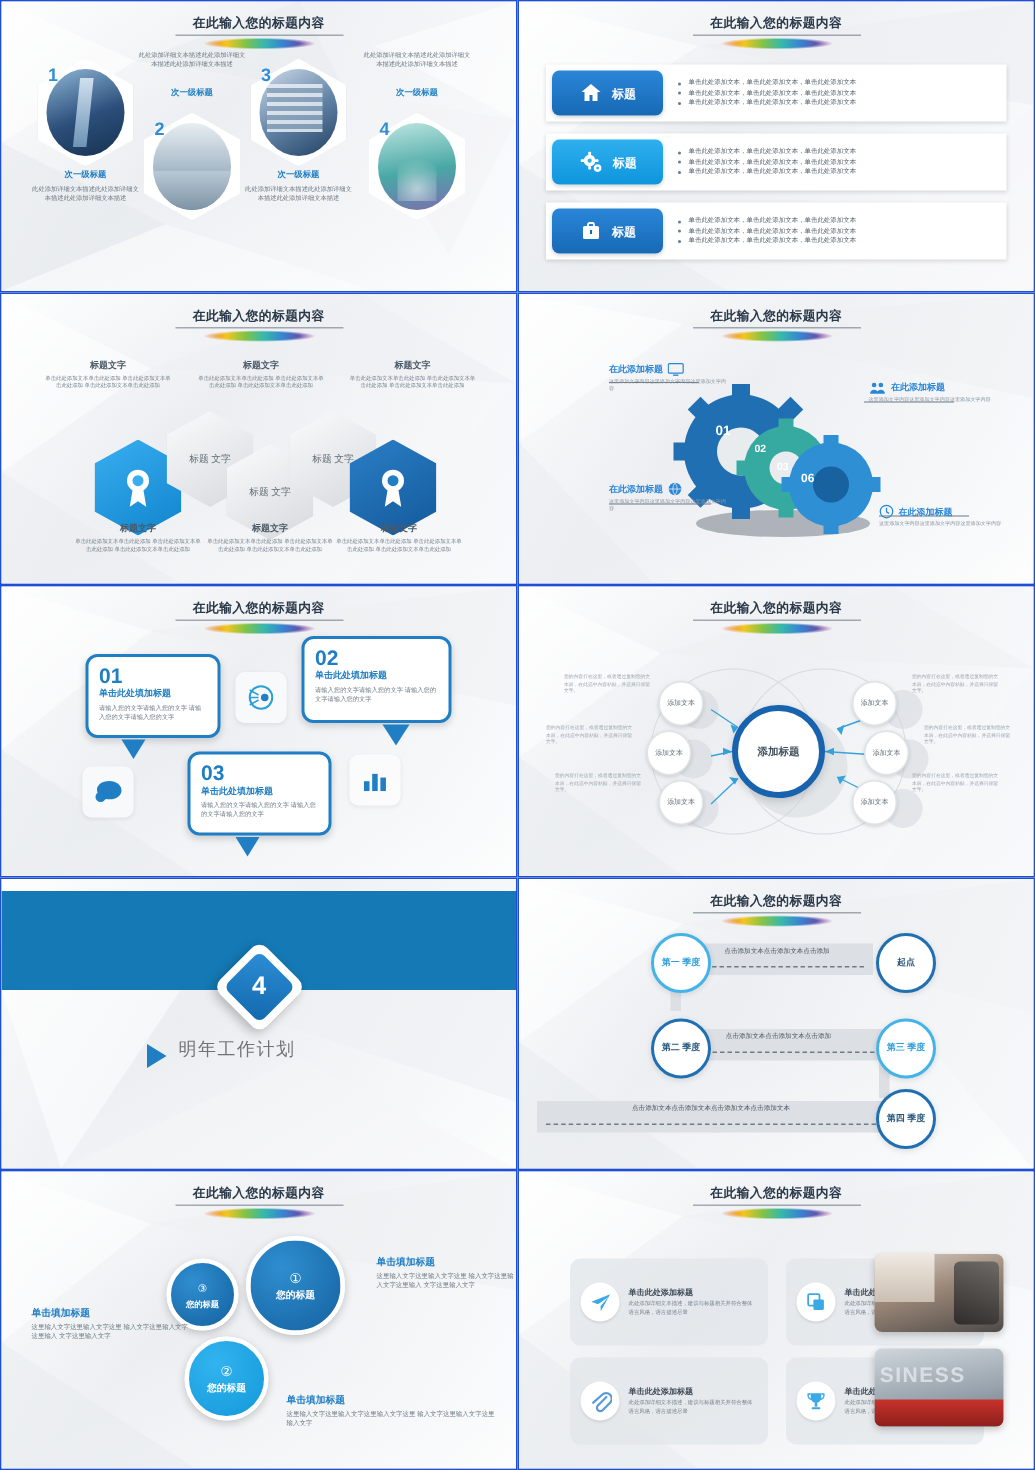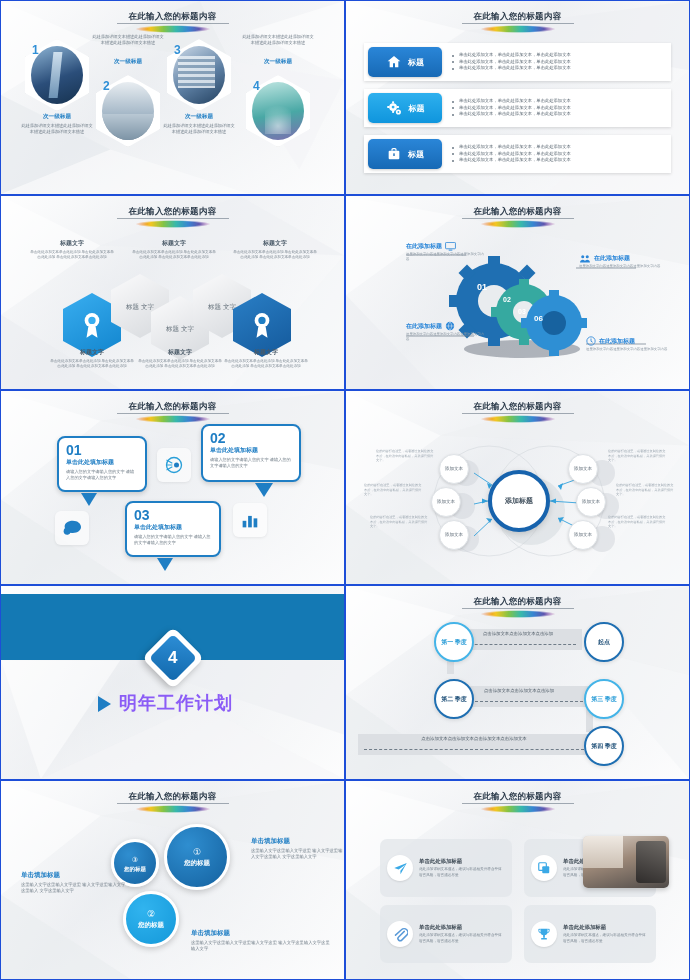--- a/index.html
+++ b/index.html
@@ -134,21 +134,21 @@
     border:4px solid #1763ad;display:flex;align-items:center;justify-content:center;
     font-size:7px;font-weight:bold;color:#43525f;box-shadow:0 2px 6px rgba(0,0,0,.16);}
 
   
   .band{position:absolute;left:0;right:0;top:8px;height:66px;background:#1479b4;}
   .diam{position:absolute;width:44px;height:44px;background:#fff;border-radius:7px;
     transform:rotate(45deg);box-shadow:0 3px 7px rgba(0,0,0,.25);}
   .diam .in{position:absolute;inset:5px;background:linear-gradient(140deg,#2d8ed6,#1268ac);border-radius:5px;
     display:flex;align-items:center;justify-content:center;}
   .diam .in span{transform:rotate(-45deg);color:#fff;font-size:17px;font-weight:bold;}
-  .dvtitle{position:absolute;font-size:18px;font-weight:bold;color:#8b5cf6;letter-spacing:1px;}
+  .dvtitle{position:absolute;font-size:12px;font-weight:normal;color:#737373;letter-spacing:1px;}
   .ptri{position:absolute;width:0;height:0;border-left:13px solid #1f7ec4;
     border-top:8px solid transparent;border-bottom:8px solid transparent;}
 
   
   .qc{position:absolute;width:40px;height:40px;border-radius:50%;background:#fff;
     display:flex;align-items:center;justify-content:center;text-align:center;
     font-size:6px;line-height:8px;font-weight:bold;box-shadow:0 1px 4px rgba(0,0,0,.12);}
   .qbar{position:absolute;height:21px;background:#dcdfe3;display:flex;align-items:center;justify-content:center;}
   .qbar .qt{font-size:4.4px;color:#4a5763;position:absolute;top:2px;left:0;right:0;text-align:center;}
   .dash{position:absolute;left:6px;right:6px;bottom:5px;height:0;border-top:1.6px dashed #6f7c88;}
@@ -761,15 +761,19 @@
       <div>
         <div class="h cjk">单击此处添加标题</div>
         <div class="b cjk">此处添加详细文本描述，建议与标题相关并符合整体语言风格，语言描述尽量</div>
       </div>
     </div>
 
     <div class="photo10" style="left:237px;top:55px;background:linear-gradient(165deg,#d9cfc6,#9c8878 45%,#4e4a48)">
       <div style="position:absolute;left:0;top:0;width:46%;height:62%;background:linear-gradient(180deg,#efe9e2,#cbbfb2)"></div>
       <div style="position:absolute;right:4%;top:10%;width:34%;height:80%;background:linear-gradient(200deg,#6e6a66,#2f2c2b);border-radius:4px"></div>
     </div>
+    <div class="photo10" style="left:237px;top:118px;background:linear-gradient(170deg,#cfd6dc,#97a2ac 60%,#6d7780)">
+      <div style="position:absolute;left:0;bottom:0;width:100%;height:34%;background:linear-gradient(180deg,#c8322c,#8d1f1c)"></div>
+      <div style="position:absolute;left:4%;top:18%;width:92%;height:40%;color:#e6ecf1;font-size:14px;font-weight:bold;letter-spacing:1px;opacity:.75">SINESS</div>
+    </div>
   </div>
 
 </div>
 
 </body></html>

